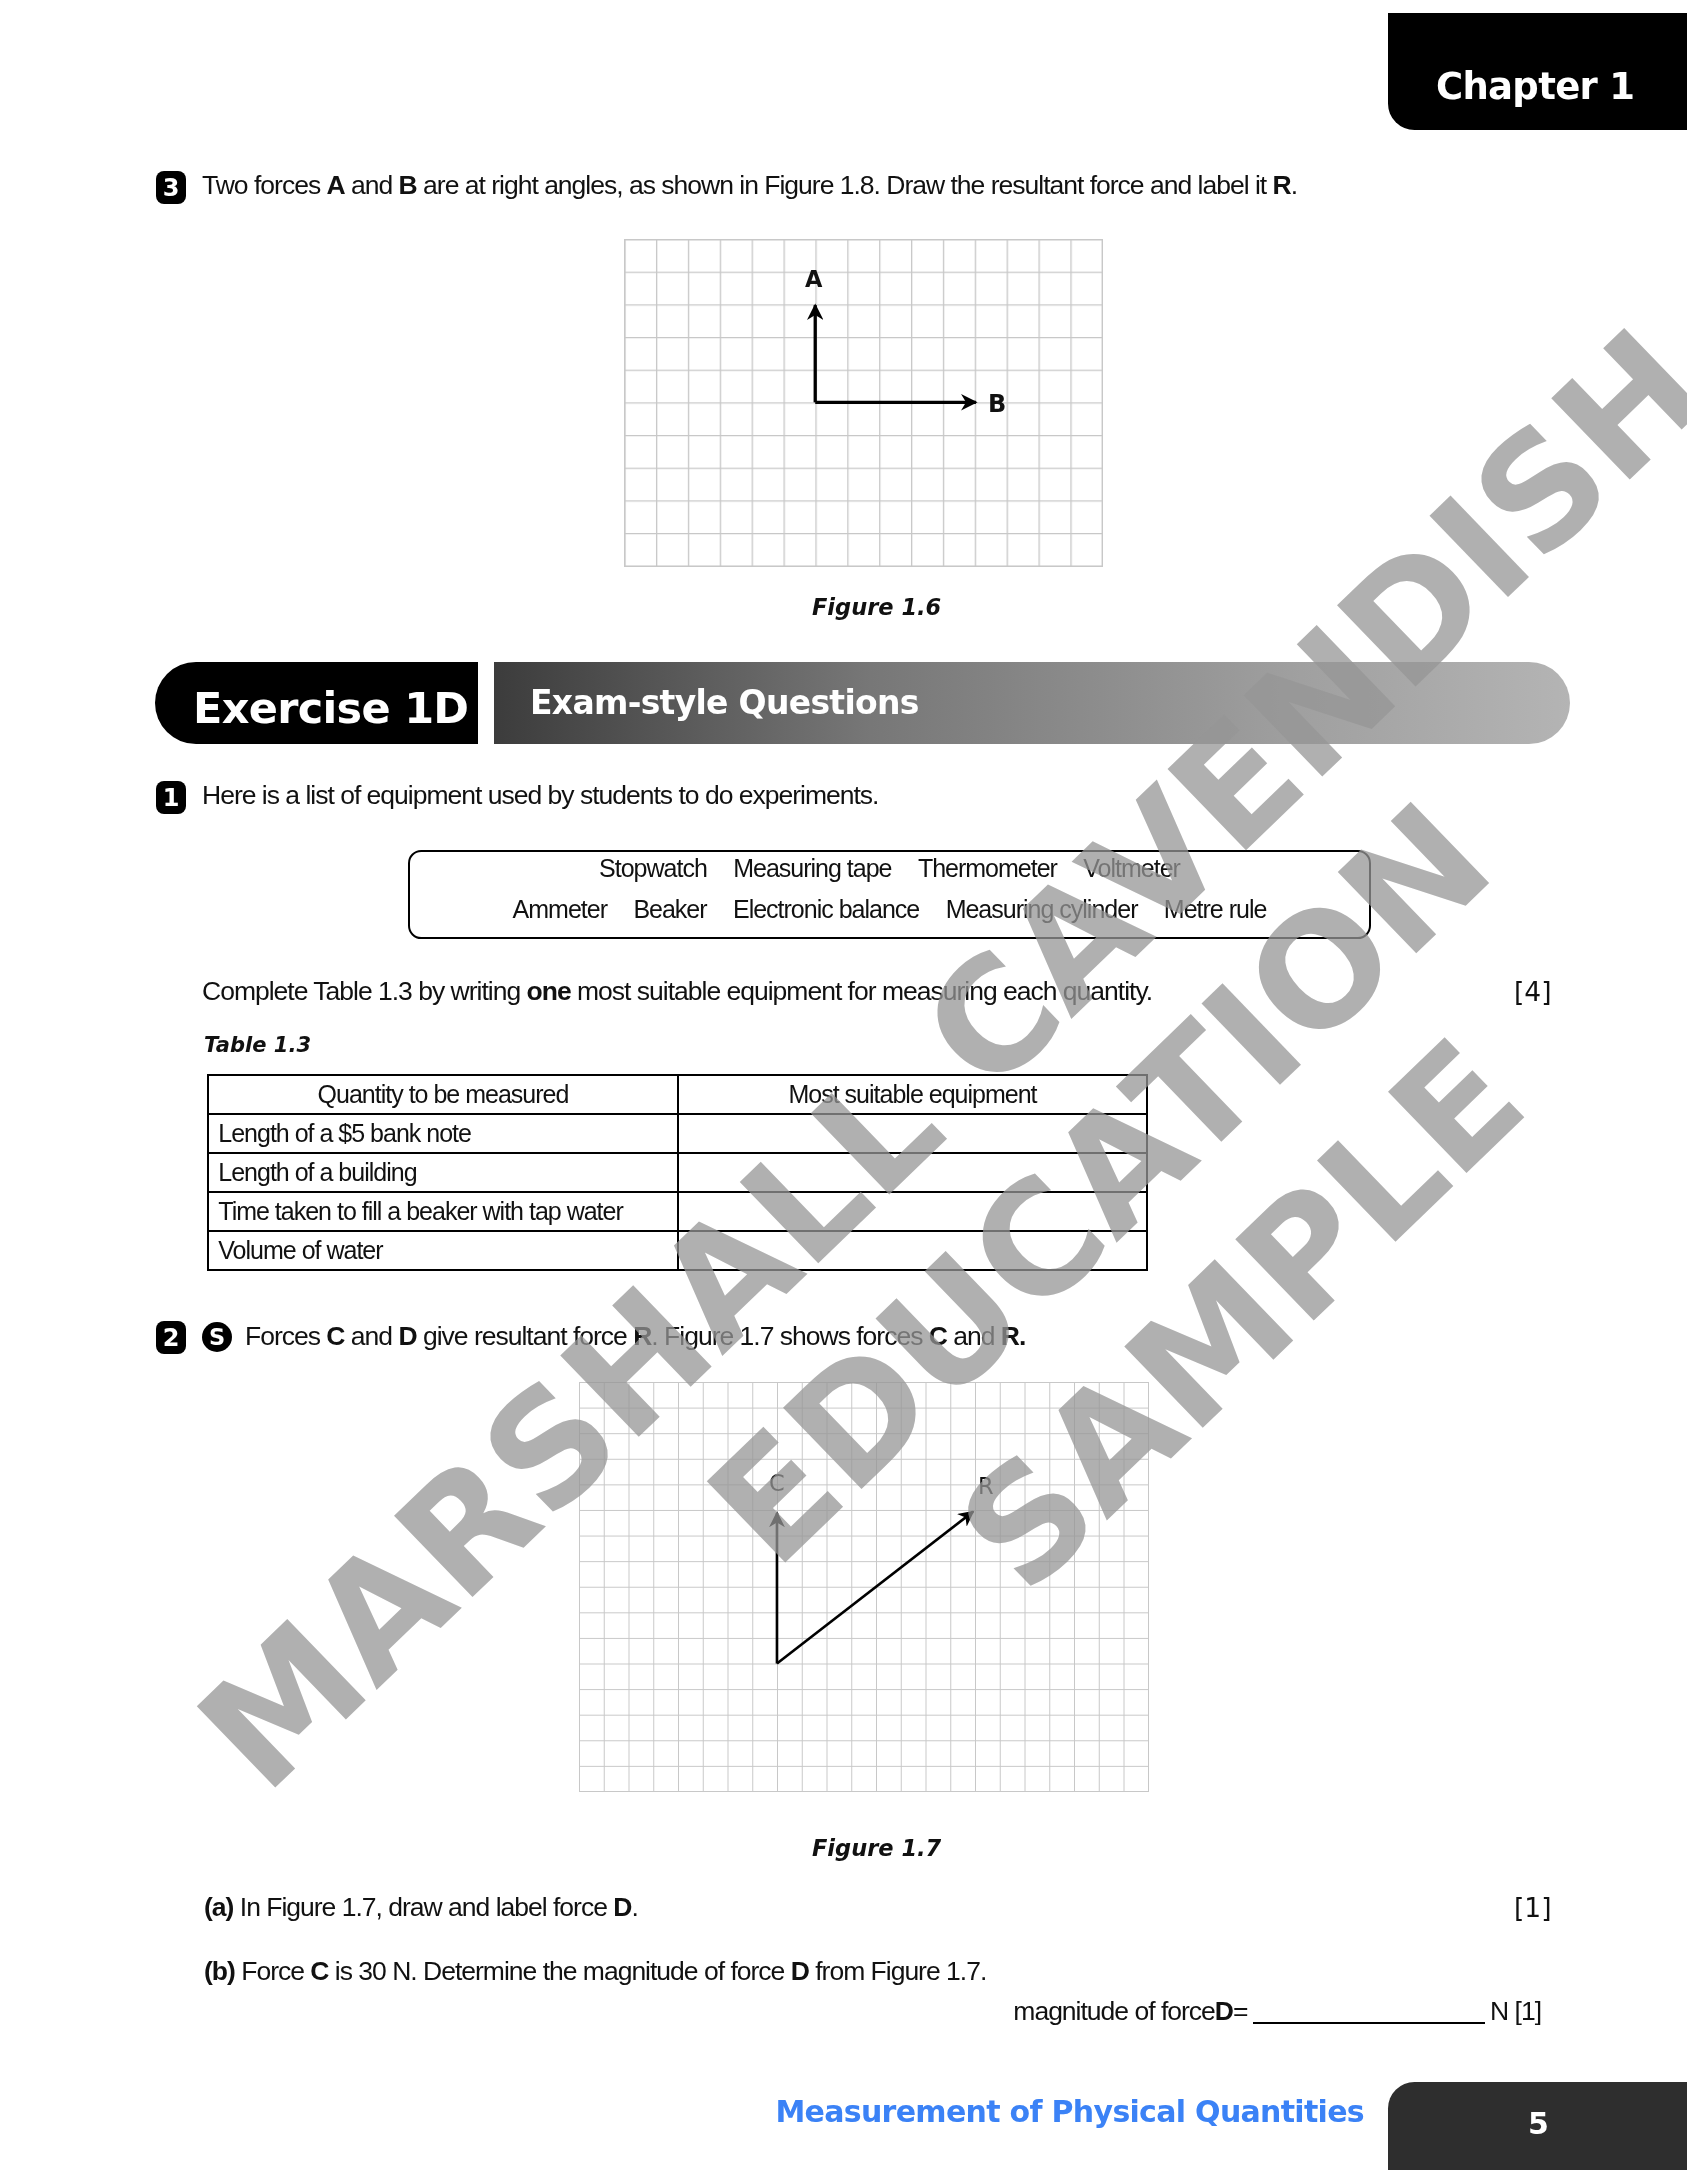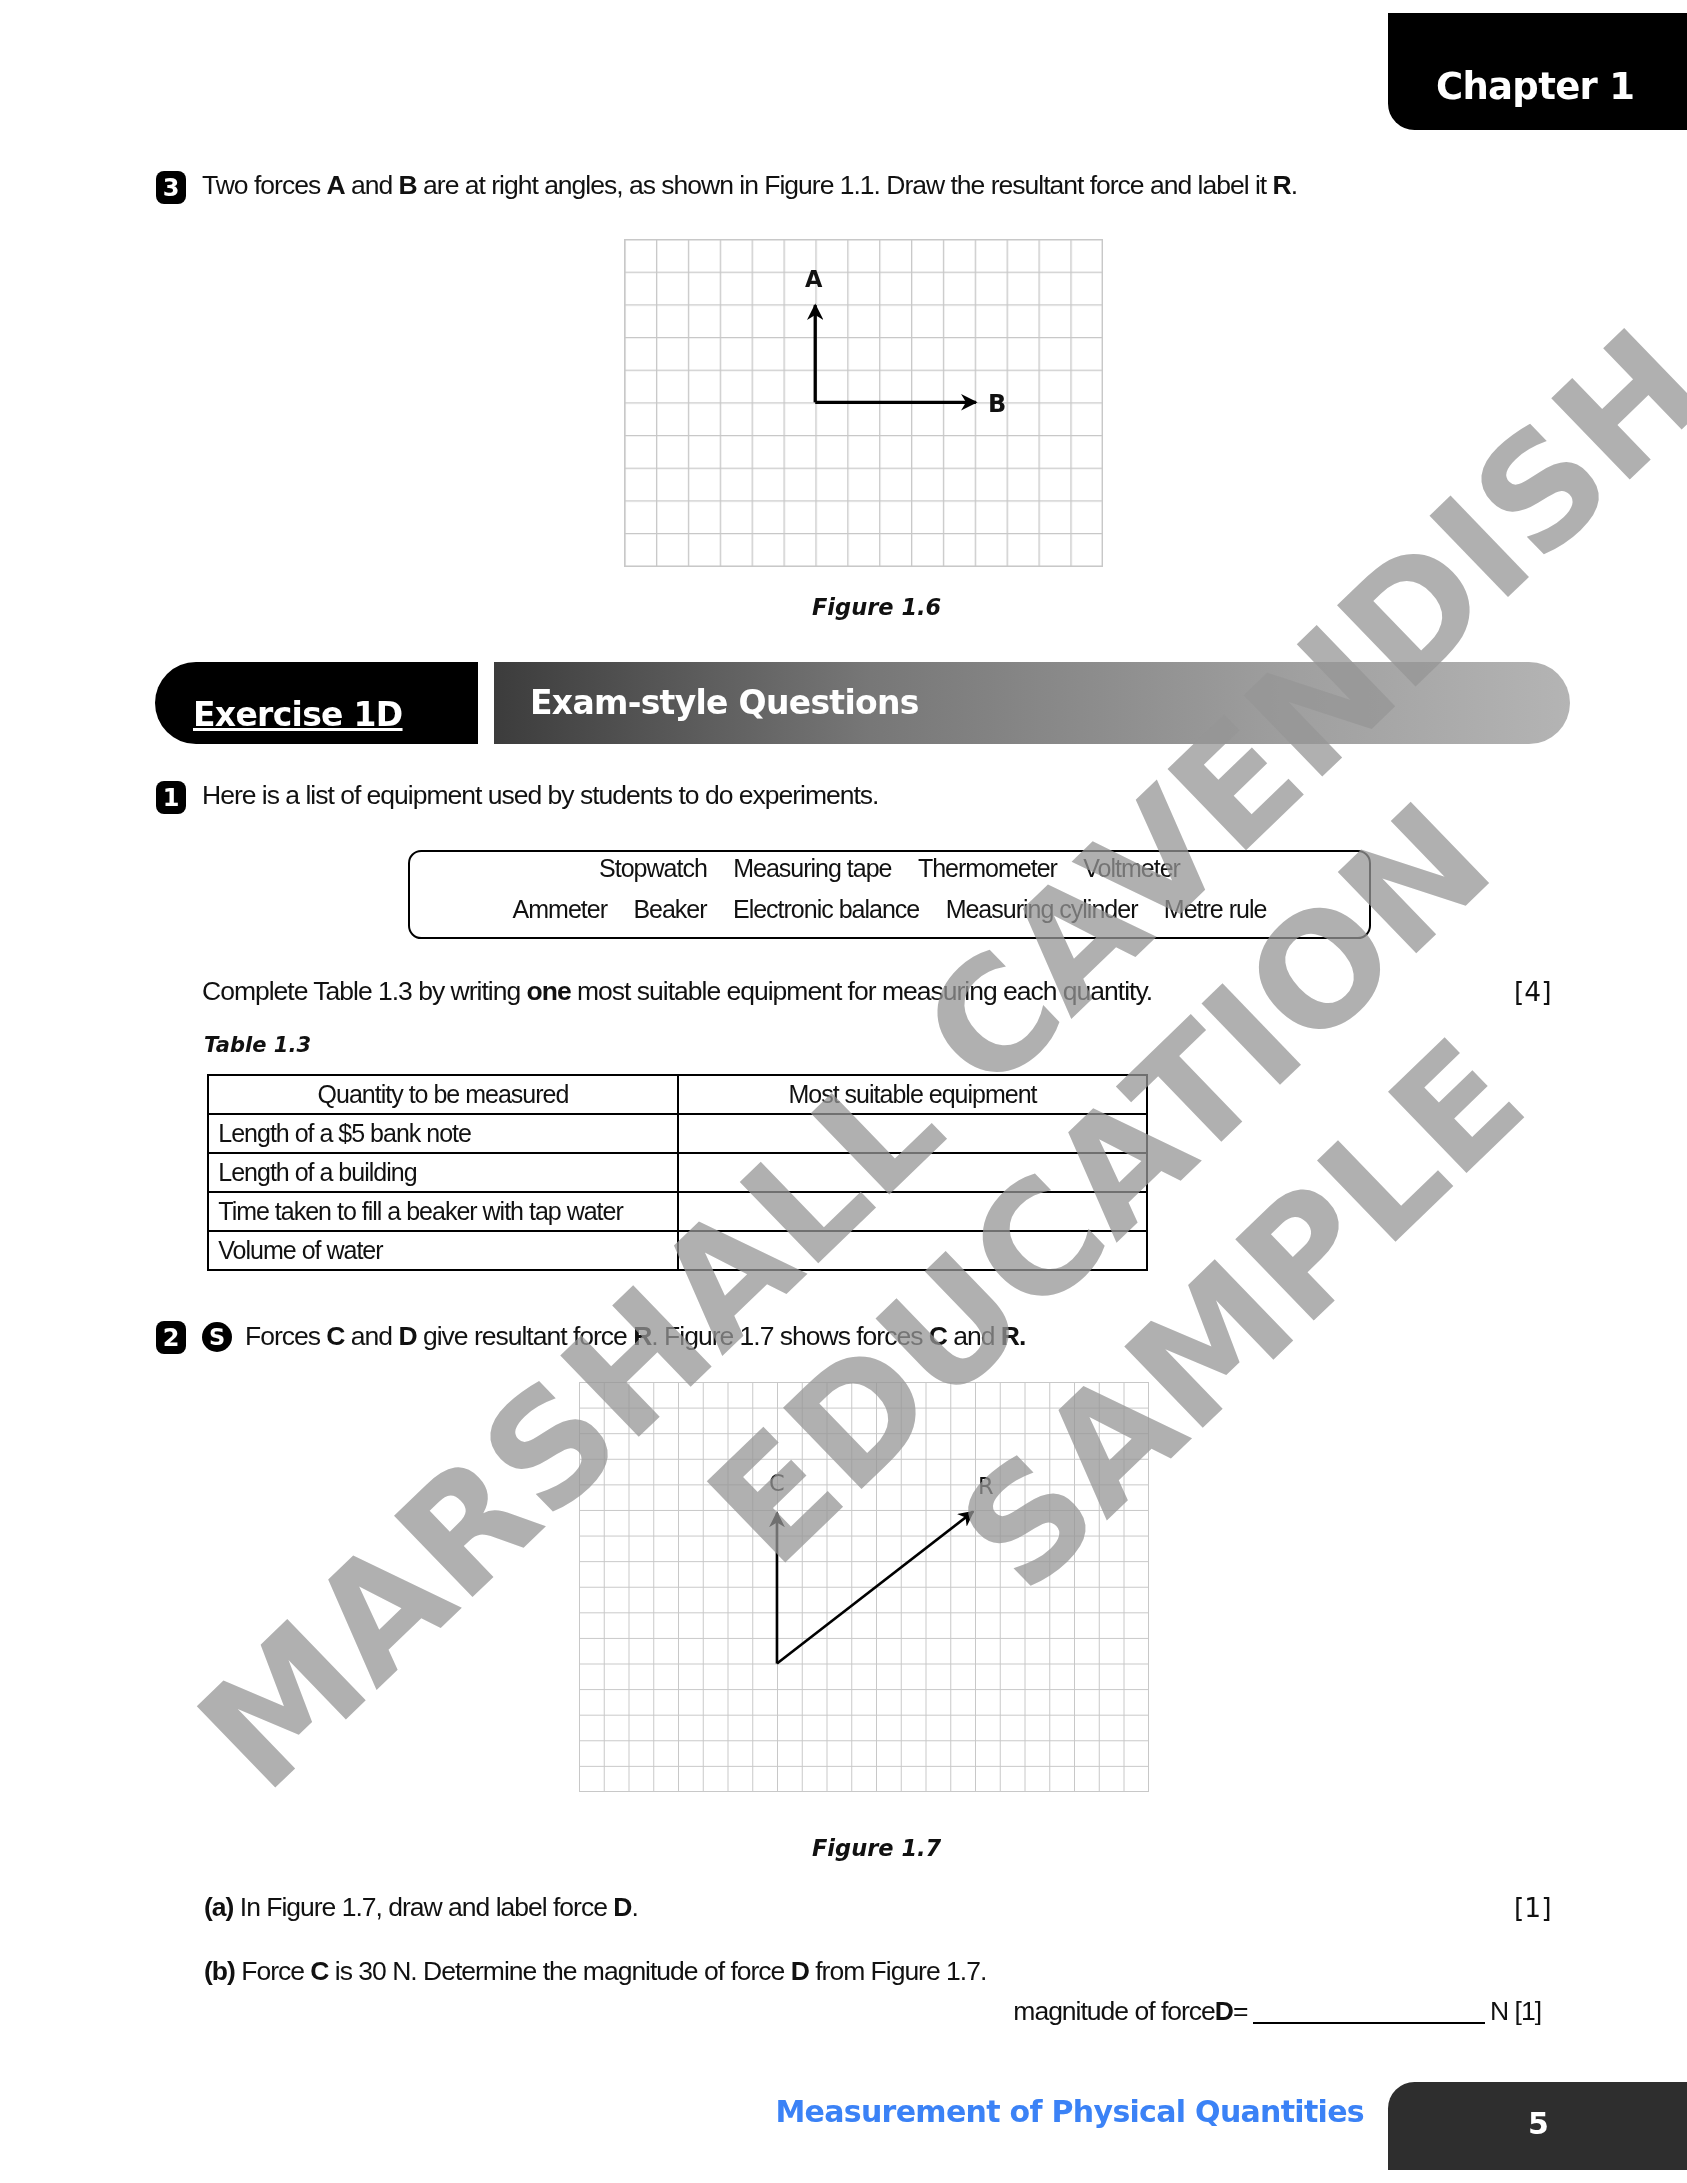--- a/index.html
+++ b/index.html
@@ -23,21 +23,21 @@
             font-family: "DejaVu Sans", sans-serif; }
 
   .qtext { font-size: 26.5px; line-height: 33px; white-space: nowrap; }
   .qtext b { font-weight: bold; }
 
   .caption { font-style: italic; font-weight: bold; font-size: 22.5px; font-family: "DejaVu Sans", sans-serif; }
 
   
   .ex-black { left: 155px; top: 662px; width: 323px; height: 82px; background: #000;
               border-top-left-radius: 41px; border-bottom-left-radius: 41px; }
-  .ex-black span { position: absolute; left: 38px; top: 33px; color: #fff; font-weight: bold; font-size: 33px; letter-spacing: -0.7px; text-decoration: underline; }
+  .ex-black span { position: absolute; left: 38px; top: 21px; color: #fff; font-weight: bold; font-size: 43px; letter-spacing: -0.7px; }
   .ex-grad { left: 494px; top: 662px; width: 1076px; height: 82px;
              background: linear-gradient(to right, #3c3c3c 0%, #777 35%, #a0a0a0 75%, #b4b4b4 100%);
              border-top-right-radius: 41px; border-bottom-right-radius: 41px; }
   .ex-grad span { position: absolute; left: 36px; top: 21px; color: #fff; font-weight: bold; font-size: 33px; letter-spacing: -0.7px; }
 
   
   .equip-box { left: 408px; top: 850px; width: 963px; height: 89px; border: 2.6px solid #000;
                border-radius: 13.2px; box-sizing: border-box; text-align: center; }
   .equip-row { font-size: 25px; line-height: 33px; white-space: nowrap; }
   .equip-row span { margin: 0 13.2px; }
@@ -67,21 +67,21 @@
 <body>
 
 <div class="abs chapter-tab">
   <span>Chapter 1</span>
 </div>
 
 <div class="abs qbadge" style="left:156px; top:171px;">
   <span>3</span>
 </div>
 <div class="abs qtext condensed" style="left:202px; top:169px;">
-  <span>Two forces </span><b>A</b><span> and </span><b>B</b><span> are at right angles, as shown in Figure 1.1. Draw the resultant force and label it </span><b>R</b><span>.</span>
+  <span>Two forces </span><b>A</b><span> and </span><b>B</b><span> are at right angles, as shown in Figure 1.8. Draw the resultant force and label it </span><b>R</b><span>.</span>
 </div>
 
 <svg class="abs" style="left:624px; top:239px;" width="479" height="328" viewBox="0 0 724 496">
   <defs>
     <pattern id="g16" width="48.2" height="49.4" patternUnits="userSpaceOnUse">
       <path d="M48.2 0 L0 0 0 49.4" fill="none" stroke="#c8c8c8" stroke-width="4"></path>
     </pattern>
     <marker id="arr" viewBox="0 0 10 10" refX="9" refY="5" markerWidth="5" markerHeight="5" orient="auto">
       <path d="M0 0 L10 5 L0 10 L3 5 Z" fill="#000"></path>
     </marker>

